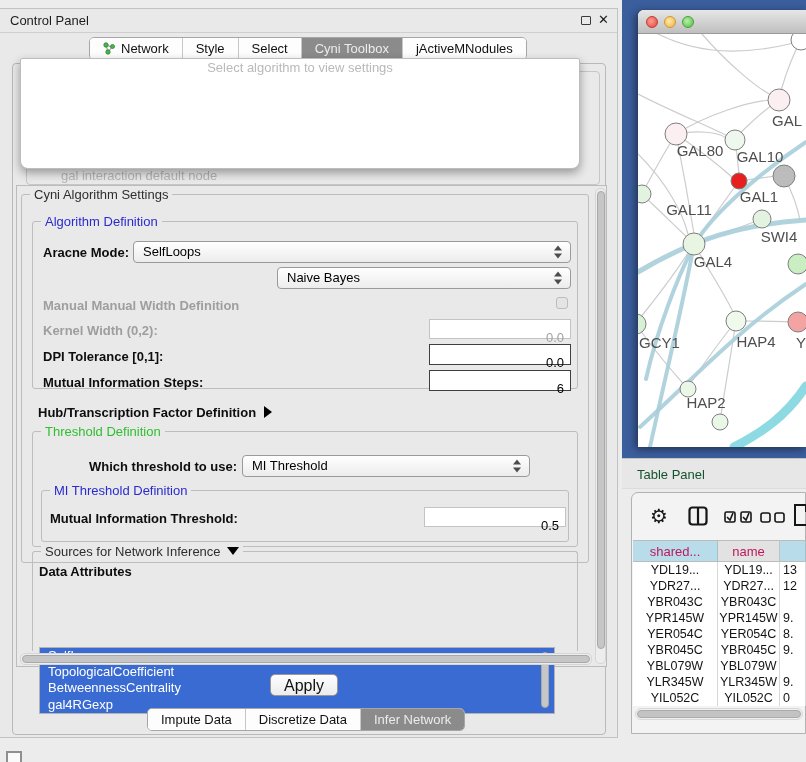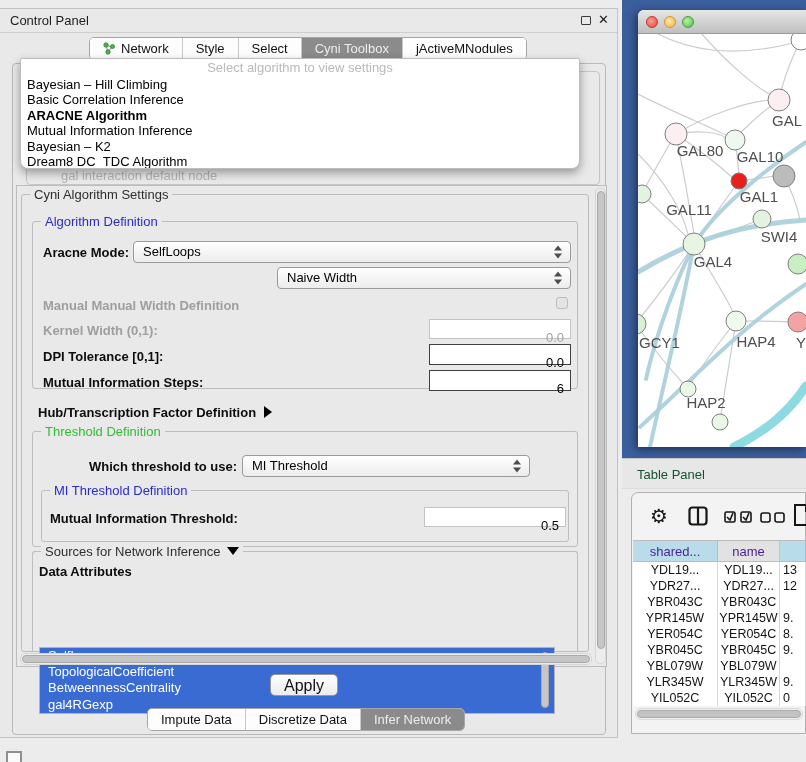--- a/index.html
+++ b/index.html
@@ -103,21 +103,21 @@
   #netsvg { position:absolute; left:0; top:24px; }
 
   
   #tp-bar { position:absolute; left:622px; top:458px; width:184px; height:31px; background:#e7e7e7;
             border-top:1px solid #c6c6c6; border-bottom:1px solid #dcdcdc; }
   #tp-title { position:absolute; left:15px; top:8px; font-size:13px; color:#14532d; }
   #tpanel { position:absolute; left:631px; top:492px; width:175px; height:242px;
             background:#f3f3f3; border:1px solid #b2b2b2; border-radius:7px 0 0 0; }
   .ticon { position:absolute; top:16px; }
   #thead { position:absolute; left:1px; top:47px; width:173px; height:22px; display:flex; }
-  .hcell { height:22px; font-size:13px; color:#4c1d95; text-align:center; line-height:21px;
+  .hcell { height:22px; font-size:13px; color:#be185d; text-align:center; line-height:21px;
            border-right:1px solid #a9bfc7; border-top:1px solid #bcbcbc; border-bottom:1px solid #bcbcbc;
            background:#b9dcea; overflow:hidden; }
   .hcell.gray { background:#e2e2e2; border-right:1px solid #c2c2c2; }
   #tbl-body { position:absolute; left:1px; top:69px; width:173px; height:144px; overflow:hidden; background:#fff; }
   .trow { display:flex; height:16px; }
   .tcell { font-size:12.5px; color:#141414; line-height:16px; text-align:center;
            border-right:1px solid #d8d8d8; overflow:hidden; white-space:nowrap; }
   .tcell.left { text-align:left; padding-left:3px; }
   #tp-hscroll-track { position:absolute; left:3px; top:215px; width:168px; height:12px;
                       background:#efefef; border:1px solid #d9d9d9; border-radius:6px; }
@@ -165,53 +165,45 @@
         <span>jActiveMNodules</span>
       </div>
     </div>
 
     <div id="behind-box">
       <span id="behind-text">gal interaction default node</span>
     </div>
 
     <div id="algo-popup">
       <div id="algo-placeholder">Select algorithm to view settings</div>
-      <div id="algo-items">
-          <div class="algo-item">Bayesian – Hill Climbing</div>
-          <div class="algo-item">Basic Correlation Inference</div>
-          <div class="algo-item bold">ARACNE Algorithm</div>
-          <div class="algo-item">Mutual Information Inference</div>
-          <div class="algo-item">Bayesian – K2</div>
-          <div class="algo-item">Dream8 DC_TDC Algorithm</div>
-        </div>
     </div>
 
     <div id="scrollarea" style="position: absolute; left: 16px; top: 176px;">
 
-      <div class="fieldset" style="left:4px; top:8px; width:568px; height:458px;">
+      <div class="fieldset" style="left:4px; top:8px; width:568px; height:369px;">
         <span class="legend">Cyni Algorithm Settings</span>
 
         <div class="fieldset" style="left:10px; top:26px; width:546px; height:168px;">
           <span class="legend blue">Algorithm Definition</span>
 
           <span class="lbl" style="left:10px; top:23px;">Aracne Mode:</span>
           <div class="combo" style="left:100px; top:19px; width:438px;">
             <span>SelfLoops</span>
             <span class="spin"></span>
           </div>
 
           <div class="combo" style="left:244px; top:45px; width:294px;">
-            <span>Naive Width</span>
+            <span>Naive Bayes</span>
             <span class="spin"></span>
           </div>
 
           <span class="lbl dis" style="left:10px; top:76px;">Manual Manual Width Definition</span>
           <span class="checkbox" style="left:523px; top:75px;"></span>
 
-          <span class="lbl dis" style="left:10px; top:101px;">Kernel Width (0,1):</span>
+          <span class="lbl dis" style="left:10px; top:101px;">Kernel Width (0,2):</span>
           <span class="tfield dis" style="left:396px; top:97px; width:142px;">0.0</span>
 
           <span class="lbl" style="left:10px; top:127px;">DPI Tolerance [0,1]:</span>
           <span class="tfield strong" style="left:396px; top:122px; width:142px;">0.0</span>
 
           <span class="lbl" style="left:10px; top:153px;">Mutual Information Steps:</span>
           <span class="tfield strong" style="left:396px; top:148px; width:142px;">6</span>
         </div>
 
         <span class="lbl" style="left:16px; top:210px;">

